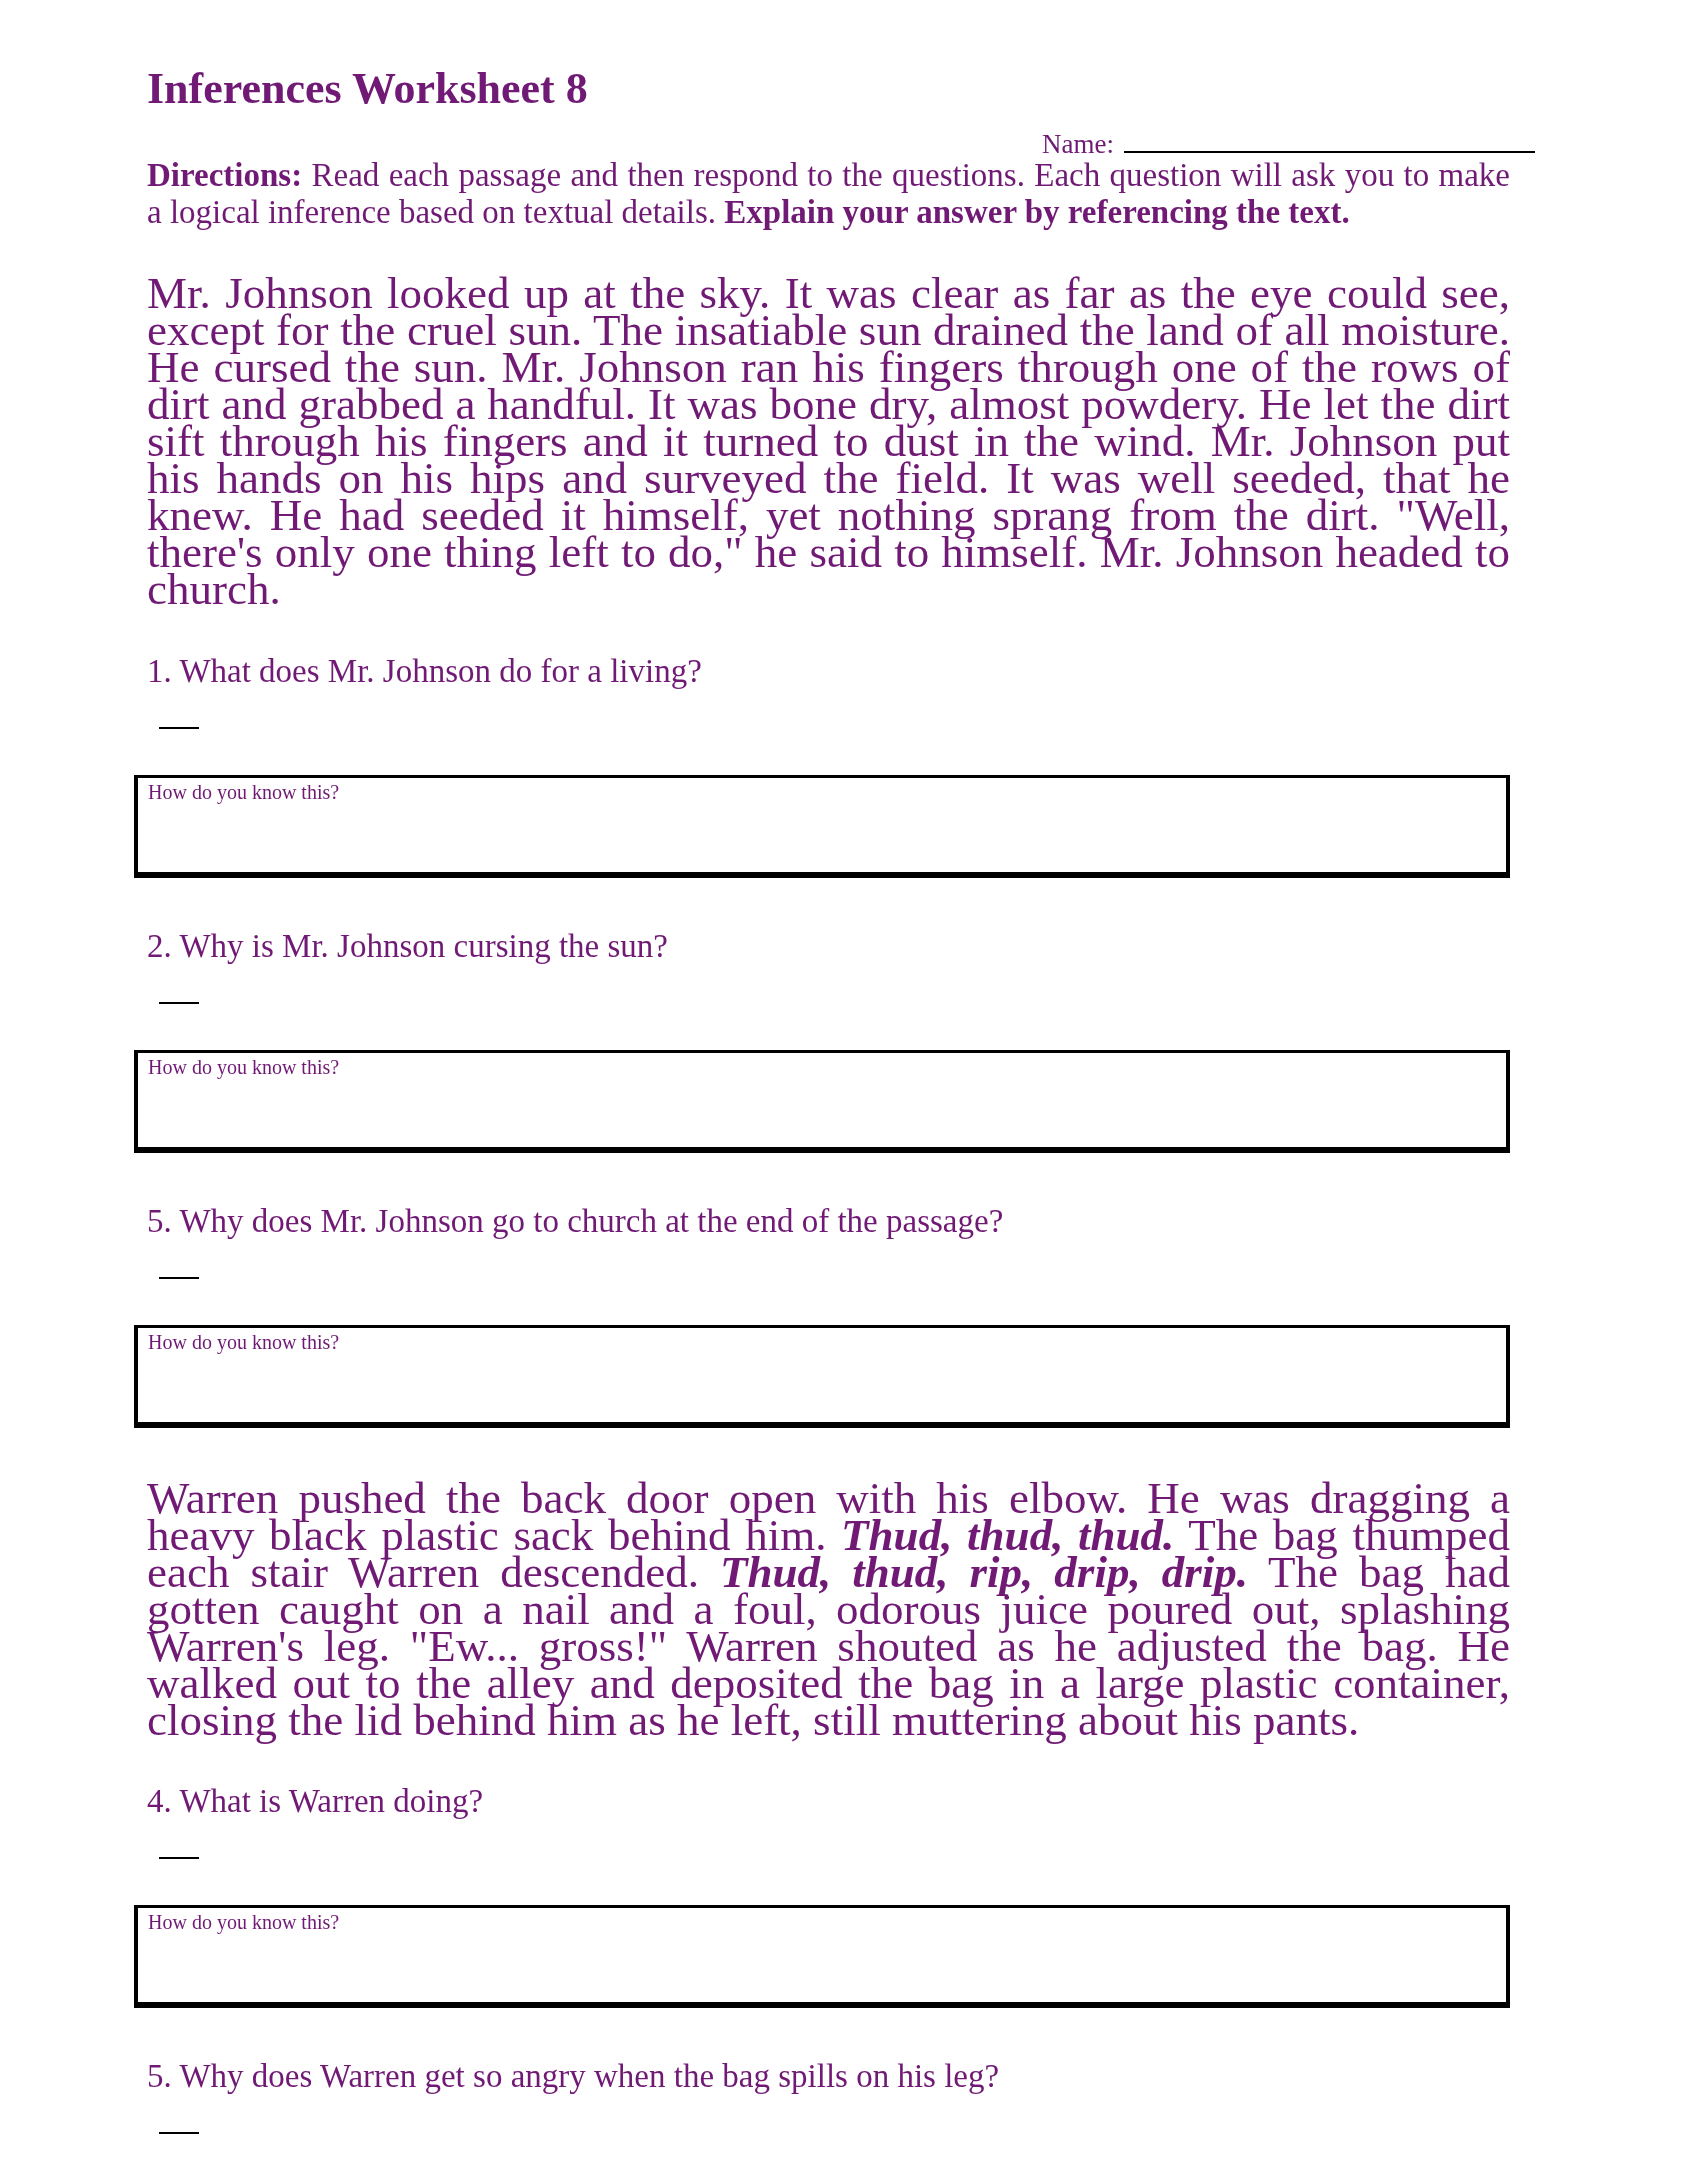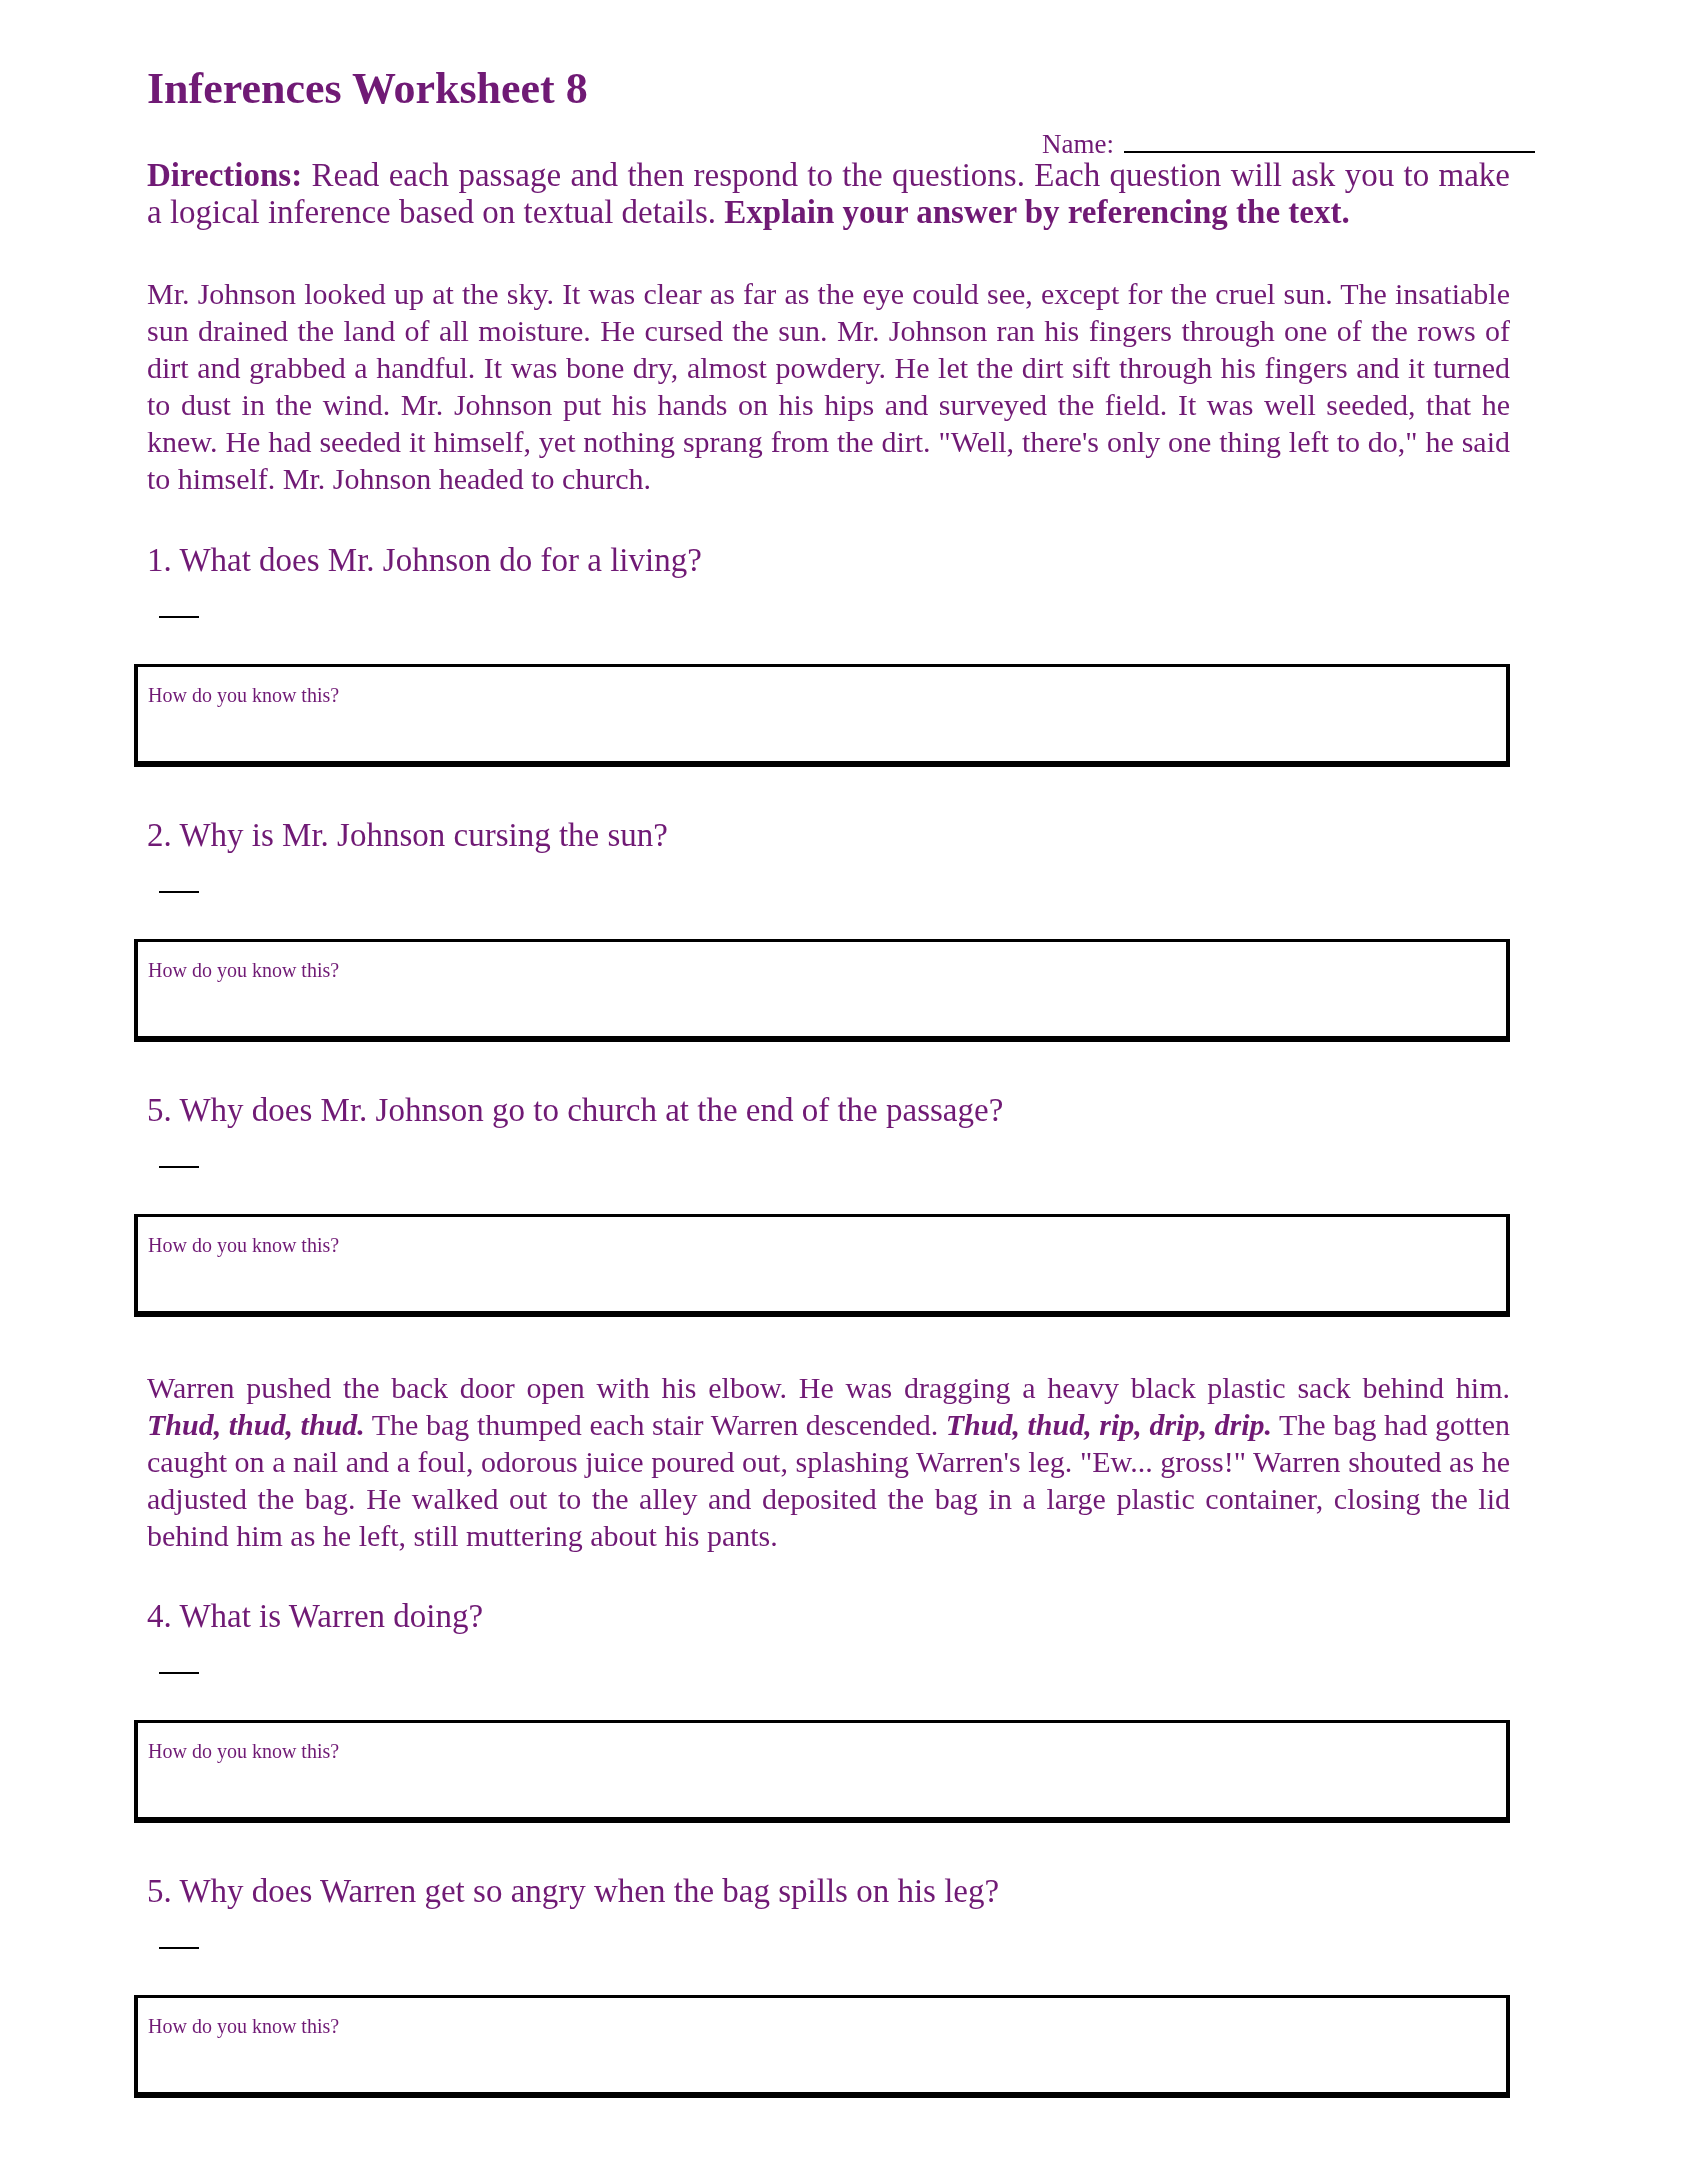--- a/index.html
+++ b/index.html
@@ -40,21 +40,21 @@
     line-height: 48px;
     font-weight: bold;
   }
   .directions {
     margin-top: 44px;
     font-size: 33px;
     line-height: 37px;
     text-align: justify;
   }
   .passage {
-    font-size: 30px;
+    font-size: 45px;
     line-height: 37px;
     text-align: justify;
   }
   .passage-1 { margin-top: 44px; }
   .passage-2 { margin-top: 52px; }
   .bold { font-weight: bold; }
   em { font-style: italic; font-weight: bold; }
   .question {
     display: flex;
     align-items: flex-start;
@@ -74,21 +74,21 @@
     min-width: 40px;
   }
   .answer-box {
     margin-top: 46px;
     margin-left: -13px;
     width: 1376px;
     height: 103px;
     box-sizing: border-box;
     border: solid #000;
     border-width: 3px 4px 6px 4px;
-    padding: 16px 10px;
+    padding: 2px 10px;
   }
   .box-label {
     font-size: 20px;
     line-height: 24px;
   }
 </style>
 </head>
 <body>
 
 <div class="page">

